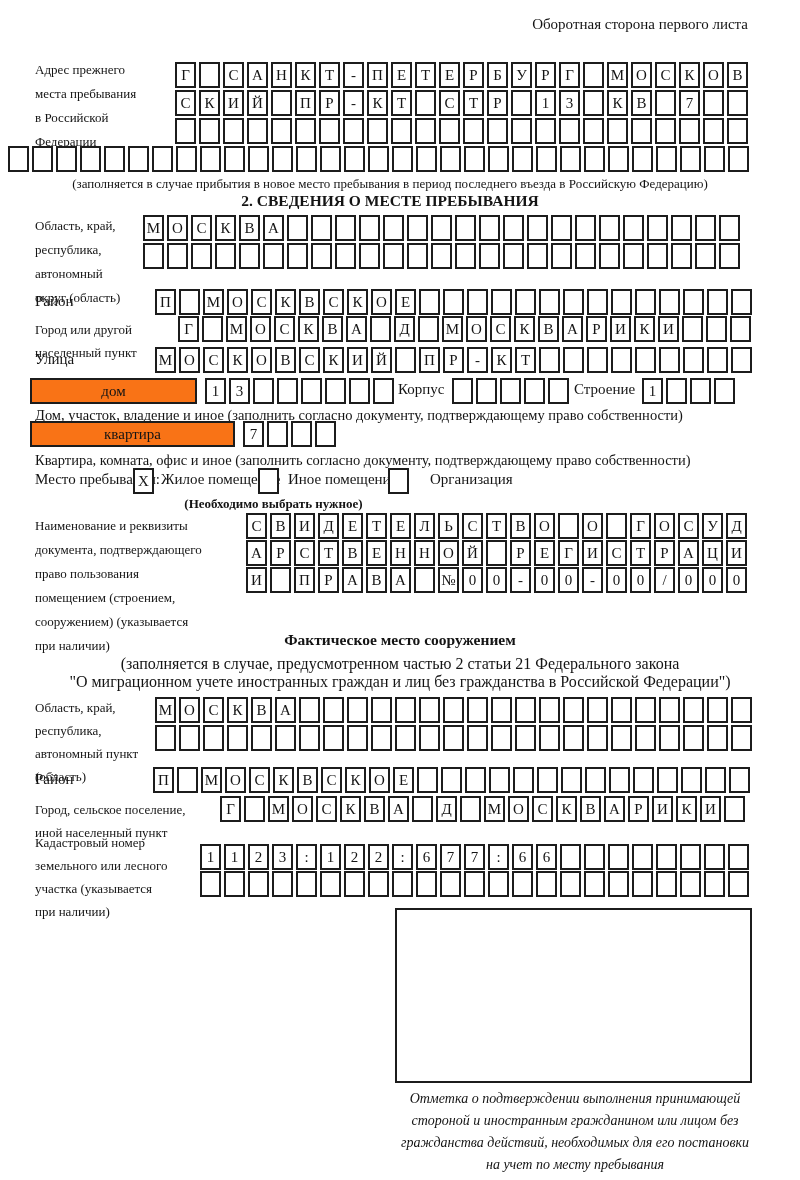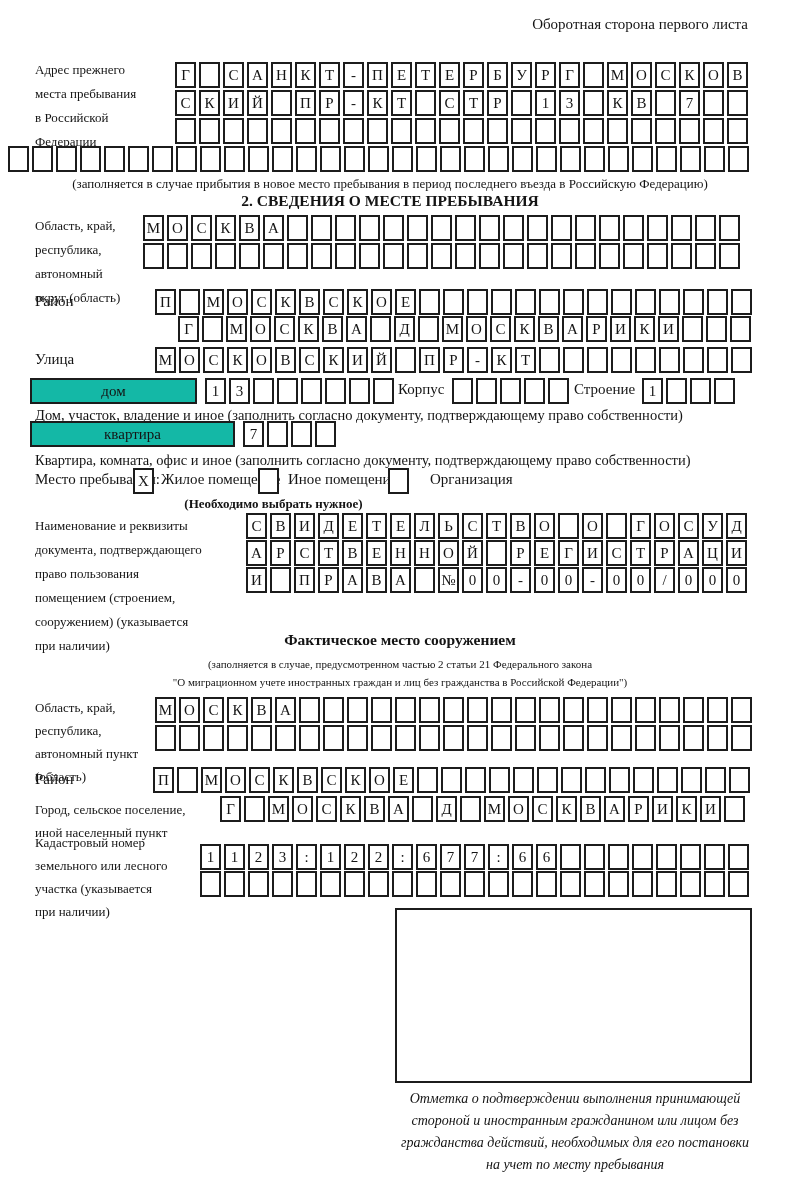--- a/index.html
+++ b/index.html
@@ -15,24 +15,24 @@
   .lines.lh23 .ln { line-height:23px; }
   .boxrow { position:absolute; display:flex; }
   .cell {
     width:21px; height:26px; flex:0 0 auto;
     border:2px solid #1c1c1c; margin-right:3px;
     text-align:center; font-size:15px; line-height:22px;
     background:#fff;
   }
   .fieldbox {
     position:absolute; height:26px; border:2px solid #1c1c1c;
-    text-align:center; font-size:15px; line-height:22px; background:#14b8a6;
+    text-align:center; font-size:15px; line-height:22px; background:#f97316;
   }
   .note { font-size:13px; text-align:center; }
-  .smallnote { font-size:11px; text-align:center; line-height:18px; }
+  .smallnote { font-size:16px; text-align:center; line-height:18px; }
   .heading { font-weight:bold; font-size:15.5px; text-align:center; }
   .caption { font-size:14.5px; white-space:nowrap; }
   .stampbox { position:absolute; border:2px solid #1c1c1c; background:#fff; }
   .stampnote { font-size:14px; line-height:22px; text-align:center; }
 </style>
 </head>
 <body>
 
 <div class="page">
 
@@ -242,20 +242,24 @@
       <span class="cell"></span>
       <span class="cell"></span>
       <span class="cell"></span>
       <span class="cell"></span>
       <span class="cell"></span>
       <span class="cell"></span>
       <span class="cell"></span>
       <span class="cell"></span>
     </div>
 
+  <div class="abs lines lh23" style="left:35px; top:318px;">
+      <div class="ln">Город или другой</div>
+      <div class="ln">населенный пункт</div>
+    </div>
   <div class="boxrow" style="left:178px; top:316px;">
       <span class="cell">Г</span>
       <span class="cell"></span>
       <span class="cell">М</span>
       <span class="cell">О</span>
       <span class="cell">С</span>
       <span class="cell">К</span>
       <span class="cell">В</span>
       <span class="cell">А</span>
       <span class="cell"></span>

